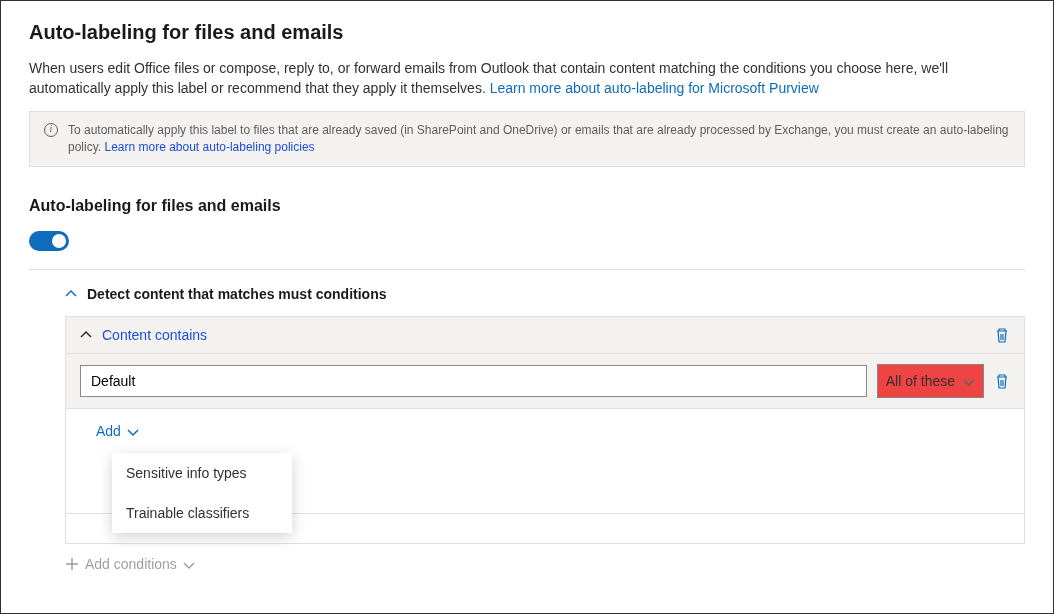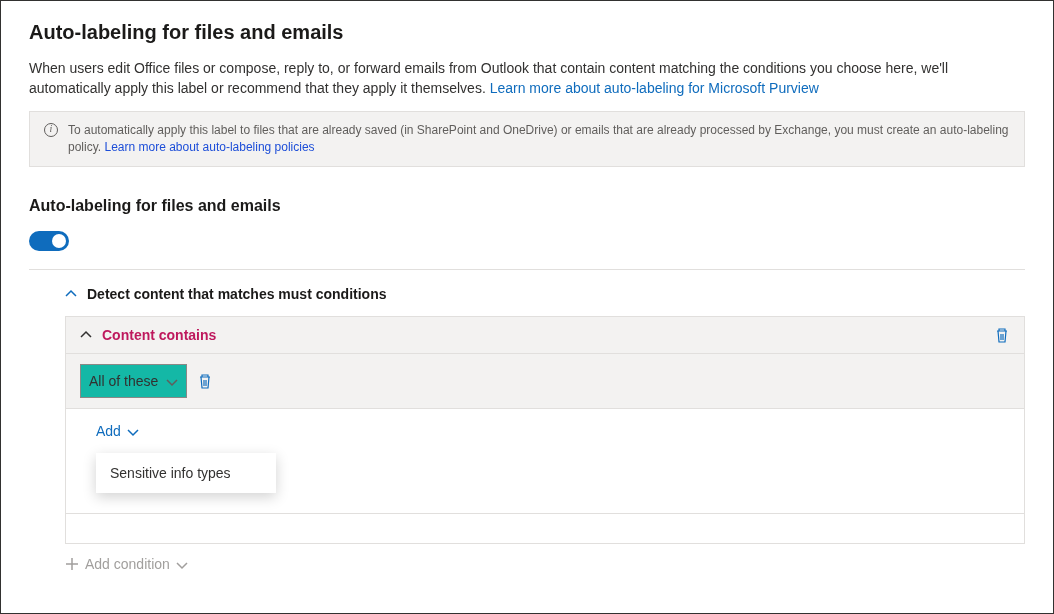--- a/index.html
+++ b/index.html
@@ -82,21 +82,21 @@
     .content-contains-box {
       border: 1px solid #e1dfdd;
       background: #f3f2f1;
     }
     .cc-header {
       display: flex; align-items: center;
       padding: 10px 14px;
       gap: 10px;
     }
     .cc-header .title {
-      font-size: 14px; font-weight: 700; color: #be185d; flex: 1;
+      font-size: 14px; font-weight: 400; color: #1d4ed8; flex: 1;
     }
     .trash-icon { width: 16px; height: 16px; color: #0f6cbd; cursor: pointer; }
     .trash-icon svg { width: 16px; height: 16px; }
     .cc-row {
       display: flex; align-items: center; gap: 10px;
       padding: 10px 14px;
       border-top: 1px solid #e1dfdd;
     }
     .cc-input {
       flex: 1;
@@ -105,42 +105,42 @@
       padding: 0 10px;
       font-size: 14px;
       background: #fff;
       outline: none;
     }
     .cc-select {
       height: 32px;
       border: 1px solid #8a8886;
       padding: 16px 8px;
       font-size: 14px;
-      background: #14b8a6;
+      background: #ef4444;
       display: flex; align-items: center; gap: 8px;
       cursor: pointer;
       min-width: 100px;
       justify-content: space-between;
     }
     .chevron-down { width: 12px; height: 12px; }
     .chevron-down svg { width: 12px; height: 12px; }
     .cc-body {
       background: #fff;
       border-top: 1px solid #e1dfdd;
       position: relative;
     }
     .add-link {
       display: inline-flex; align-items: center; gap: 6px;
       color: #0f6cbd; font-size: 14px;
       padding: 14px 30px;
       cursor: pointer;
     }
     .add-dropdown {
       position: absolute;
-      top: 44px; left: 30px;
+      top: 44px; left: 46px;
       background: #fff;
       box-shadow: 0 4px 14px rgba(0,0,0,0.18);
       min-width: 180px;
       z-index: 10;
     }
     .add-dropdown-item {
       padding: 12px 14px;
       font-size: 14px;
       color: #323130;
       cursor: pointer;
@@ -199,20 +199,21 @@
       </span>
       <span class="title">Content contains</span>
       <span class="trash-icon">
         <svg viewBox="0 0 16 16">
             <path d="M3 4h10M5 4V2h6v2M4 4l1 11h6l1-11M7 7v6M9 7v6" fill="none" stroke="#0f6cbd" stroke-width="1.2"></path>
           </svg>
       </span>
     </div>
 
     <div class="cc-row">
+      <input class="cc-input" value="Default" style="">
       <div class="cc-select">
         <span>All of these</span>
         <span class="chevron-down">
           <svg viewBox="0 0 12 12">
               <path d="M1 4 L6 9 L11 4" fill="none" stroke="#605e5c" stroke-width="1.5"></path>
             </svg>
         </span>
       </div>
       <span class="trash-icon">
         <svg viewBox="0 0 16 16">
@@ -225,32 +226,33 @@
       <div class="add-link">
         <span>Add</span>
         <span class="chevron-down">
           <svg viewBox="0 0 12 12">
               <path d="M1 4 L6 9 L11 4" fill="none" stroke="#0f6cbd" stroke-width="1.5"></path>
             </svg>
         </span>
       </div>
       <div class="add-dropdown">
         <div class="add-dropdown-item">Sensitive info types</div>
+        <div class="add-dropdown-item">Trainable classifiers</div>
       </div>
       <div style="height:60px"></div>
       <div class="cc-footer"></div>
     </div>
   </div>
 
   <div class="add-condition">
     <span class="plus-icon">
       <svg viewBox="0 0 14 14">
           <path d="M7 1v12M1 7h12" stroke="#a19f9d" stroke-width="1.5"></path>
         </svg>
     </span>
-    <span>Add condition</span>
+    <span>Add conditions</span>
     <span class="chevron-down">
       <svg viewBox="0 0 12 12">
           <path d="M1 4 L6 9 L11 4" fill="none" stroke="#a19f9d" stroke-width="1.5"></path>
         </svg>
     </span>
   </div>
 </div>
 
 </body></html>

